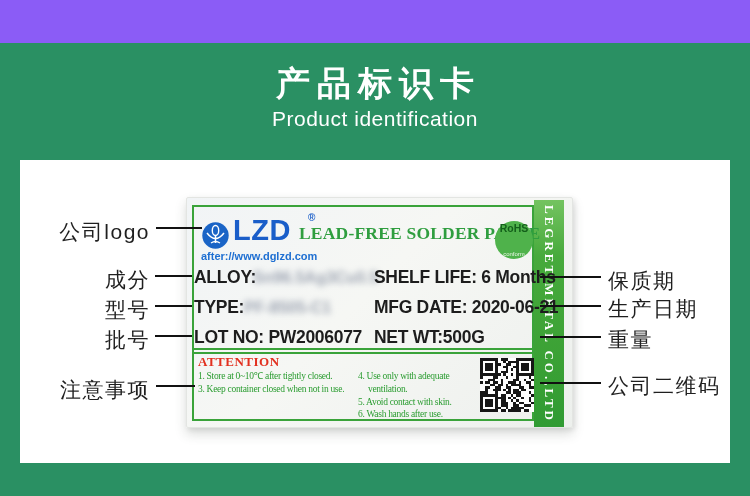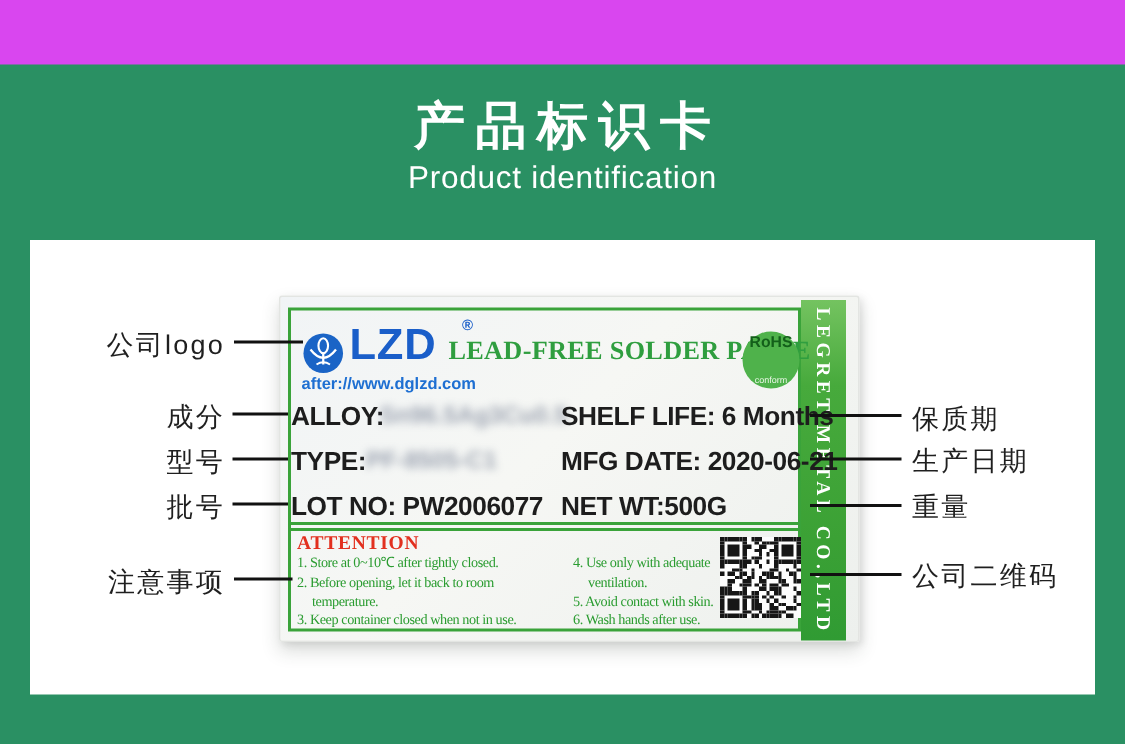--- a/index.html
+++ b/index.html
@@ -1,17 +1,17 @@
 <!DOCTYPE html>
 <html><head>
 <meta charset="utf-8">
 <style>
   * { margin:0; padding:0; box-sizing:border-box; }
   body { font-family:"Liberation Sans", sans-serif; background:#fff; }
-  .page { position:relative; width:750px; height:496px; background:#d946ef; overflow:hidden; }
+  .page { position:relative; width:750px; height:496px; background:#8b5cf6; overflow:hidden; }
 
   
   .bg-green { position:absolute; left:0; top:43px; width:750px; height:453px; background:#2a9063; }
   .page-title { position:absolute; left:0; top:61px; width:750px; text-align:center;
     color:#fff; font-size:34px; font-weight:bold; letter-spacing:7px; text-indent:7px; }
   .page-subtitle { position:absolute; left:0; top:107px; width:750px; text-align:center;
     color:#fff; font-size:21px; letter-spacing:.5px; }
 
   .content-panel { position:absolute; left:20px; top:160px; width:710px; height:303px; background:#fff; }
 
@@ -44,28 +44,28 @@
   .fld { position:absolute; font-size:17.5px; font-weight:bold; color:#1d1d1d; letter-spacing:-.3px; white-space:nowrap; }
   .blurred-value { position:absolute; font-size:16px; font-weight:bold; color:#54607a;
     filter:blur(3px); opacity:.55; white-space:nowrap; }
 
   .attention-title { position:absolute; left:11px; top:156px; font-family:"Liberation Serif", serif;
     font-weight:bold; font-size:13px; color:#e2301f; letter-spacing:.5px; }
   .att-col { position:absolute; top:172px; font-family:"Liberation Serif", serif; font-size:9.5px;
     letter-spacing:-.3px; color:#2a9c30; line-height:12.8px; }
   .att-col div { padding-left:10px; text-indent:-10px; }
   .att-left { left:11px; width:162px; }
-  .att-right { left:195px; width:124px; }
+  .att-right { left:171px; width:124px; }
 
   .qr { position:absolute; left:293px; top:160px; width:54px; height:54px; background:#fdfdfd;
     display:grid; grid-template-columns:repeat(21,1fr); grid-template-rows:repeat(21,1fr); }
   .qr .d { background:#161616; }
 
   
-  .ann { position:absolute; font-size:18px; color:#1f1f1f; letter-spacing:1.5px; white-space:nowrap; z-index:2; }
+  .ann { position:absolute; font-size:21px; color:#1f1f1f; letter-spacing:1.5px; white-space:nowrap; z-index:2; }
   .ann.left { width:120px; text-align:right; left:30px; }
   .ann.right { left:608px; text-align:left; }
   .ann-line { position:absolute; height:1.5px; background:#111; z-index:2; }
 </style>
 </head>
 <body>
 
 <div class="page">
   <div class="bg-green"></div>
   <div class="page-title">产品标识卡</div>
@@ -105,21 +105,20 @@
     <div class="fld" style="left:7px;  top:99px">TYPE:</div>
     <div class="blurred-value" style="left:57px; top:101px">PF-8505-C1</div>
     <div class="fld" style="left:187px;top:99px">MFG DATE: 2020-06-21</div>
 
     <div class="fld" style="left:7px;  top:129px">LOT NO: PW2006077</div>
     <div class="fld" style="left:187px;top:129px">NET WT:500G</div>
 
     <div class="attention-title">ATTENTION</div>
     <div class="att-col att-left">
       <div>1. Store at 0~10℃ after tightly closed.</div>
-      <div>2. Before opening, let it back to room temperature.</div>
       <div>3. Keep container closed when not in use.</div>
     </div>
     <div class="att-col att-right">
       <div>4. Use only with adequate ventilation.</div>
       <div>5. Avoid contact with skin.</div>
       <div>6. Wash hands after use.</div>
     </div>
     <div class="qr">
         <div class="d"></div>
         <div class="d"></div>

